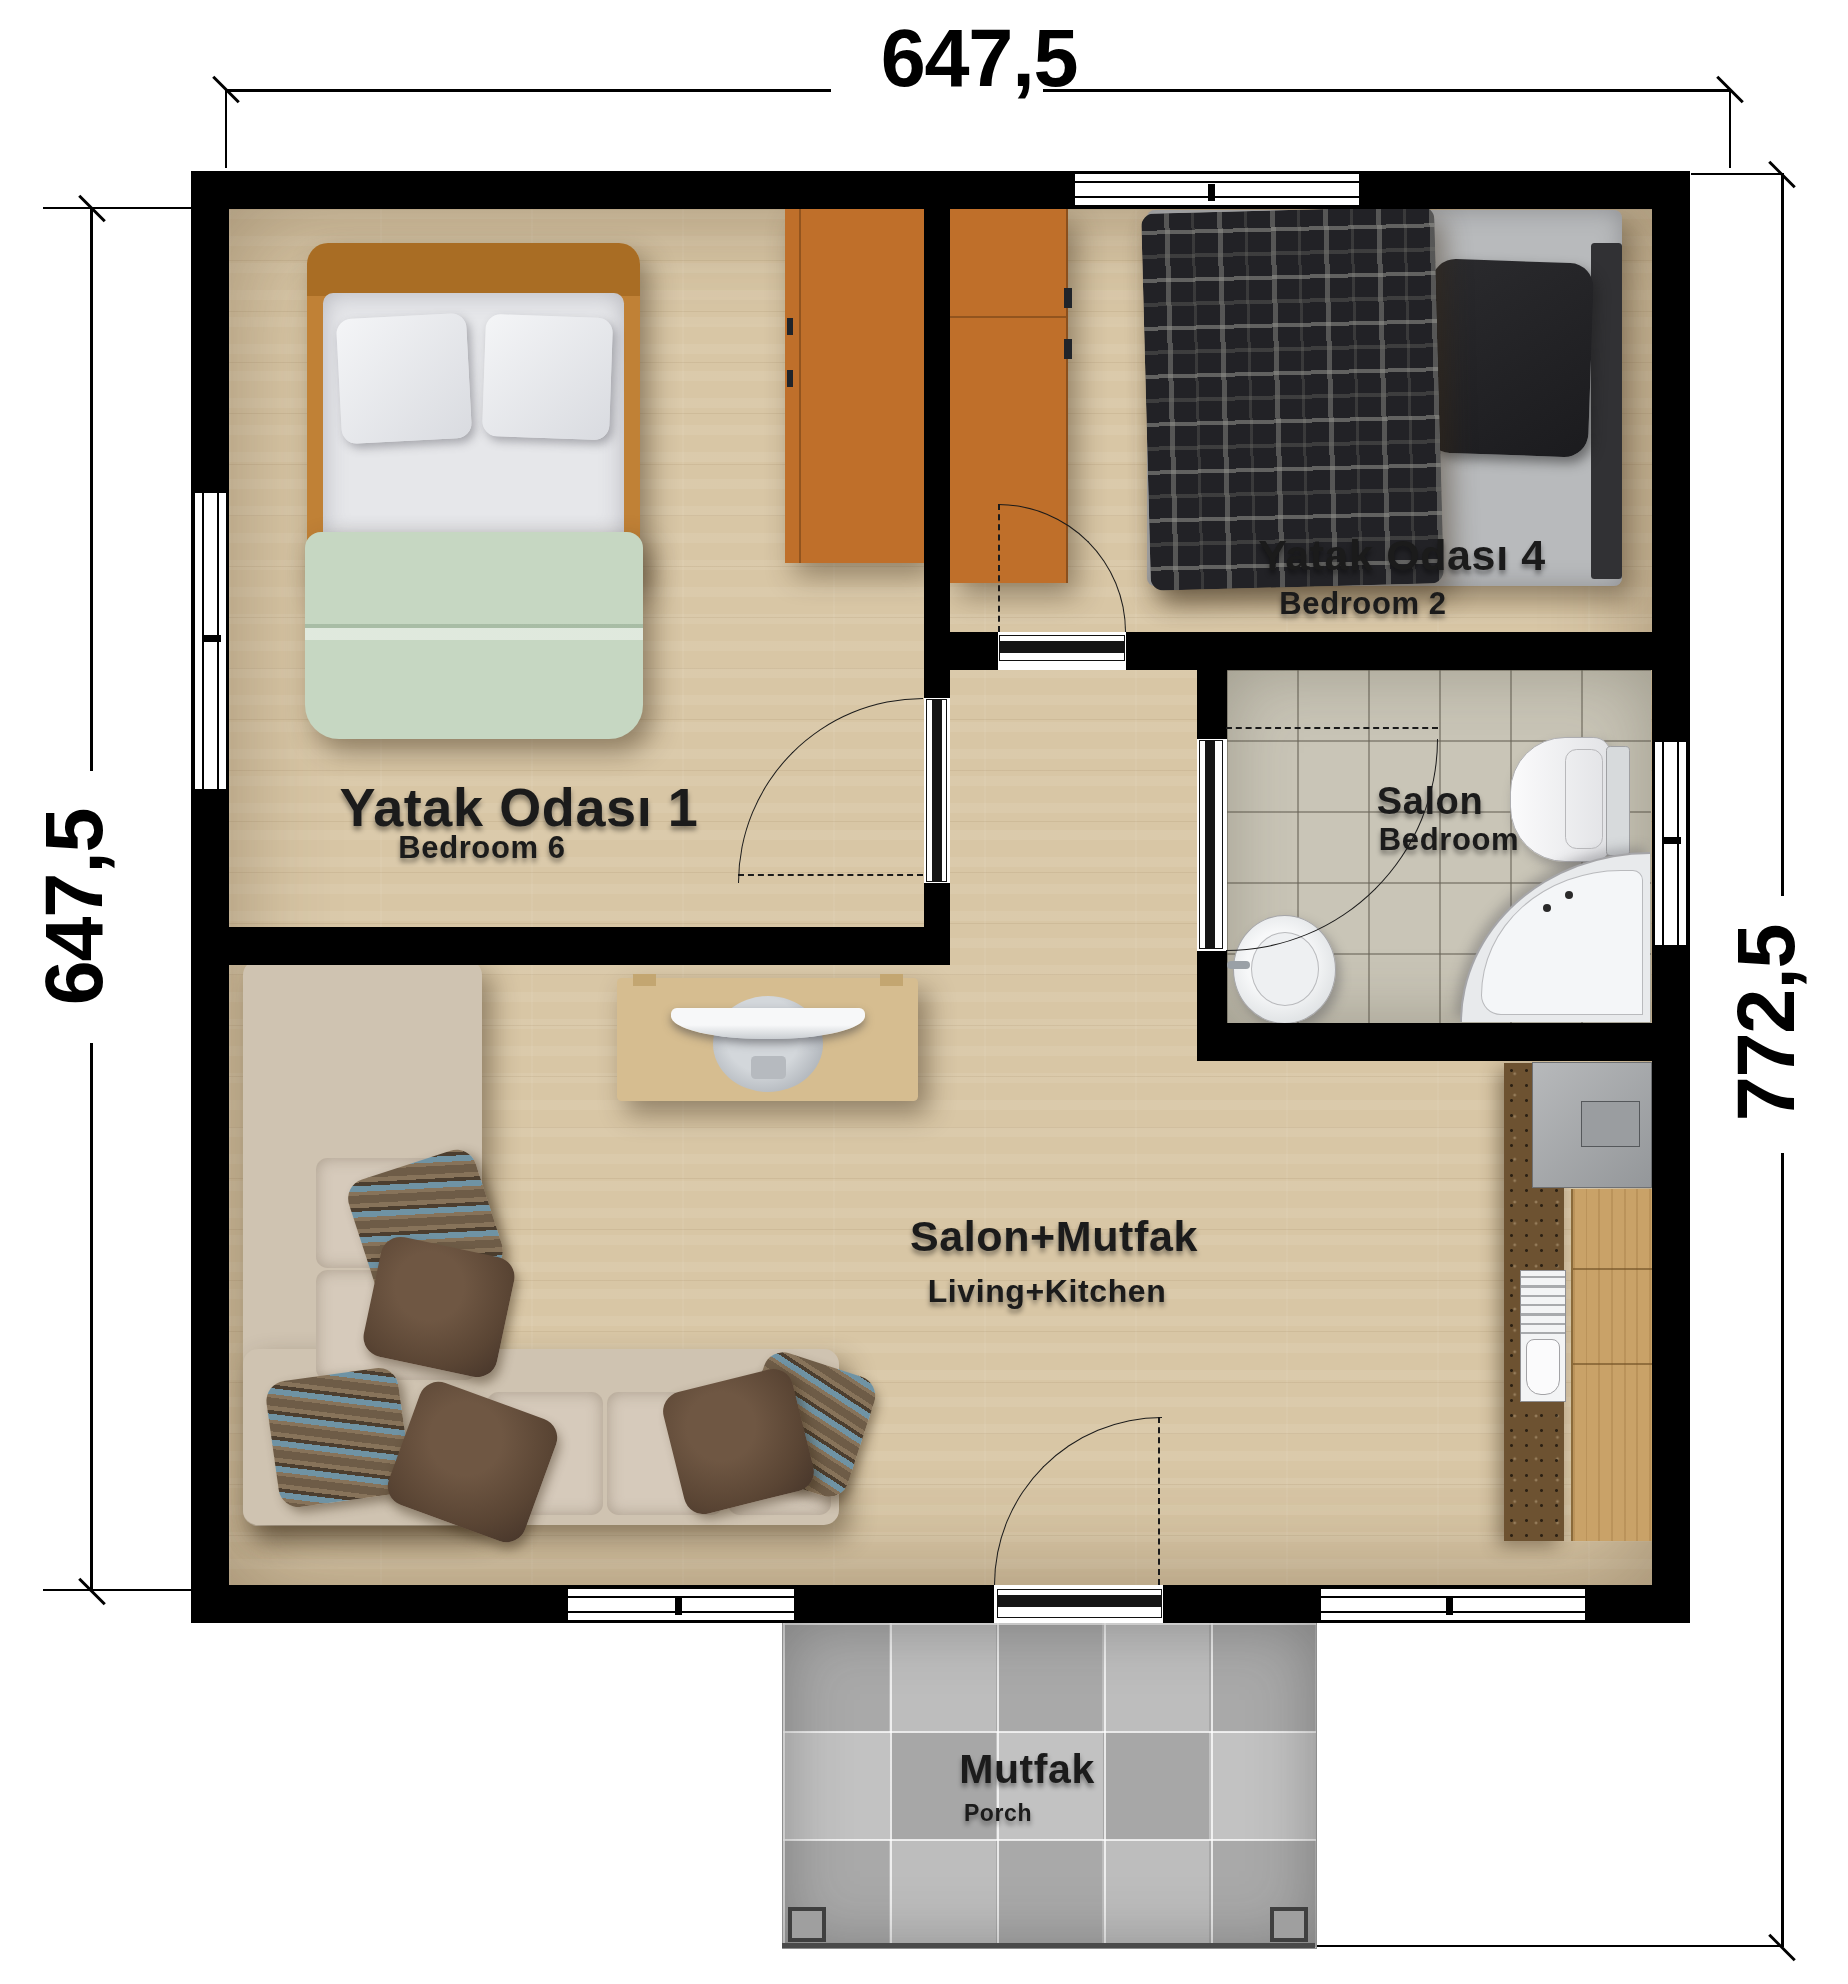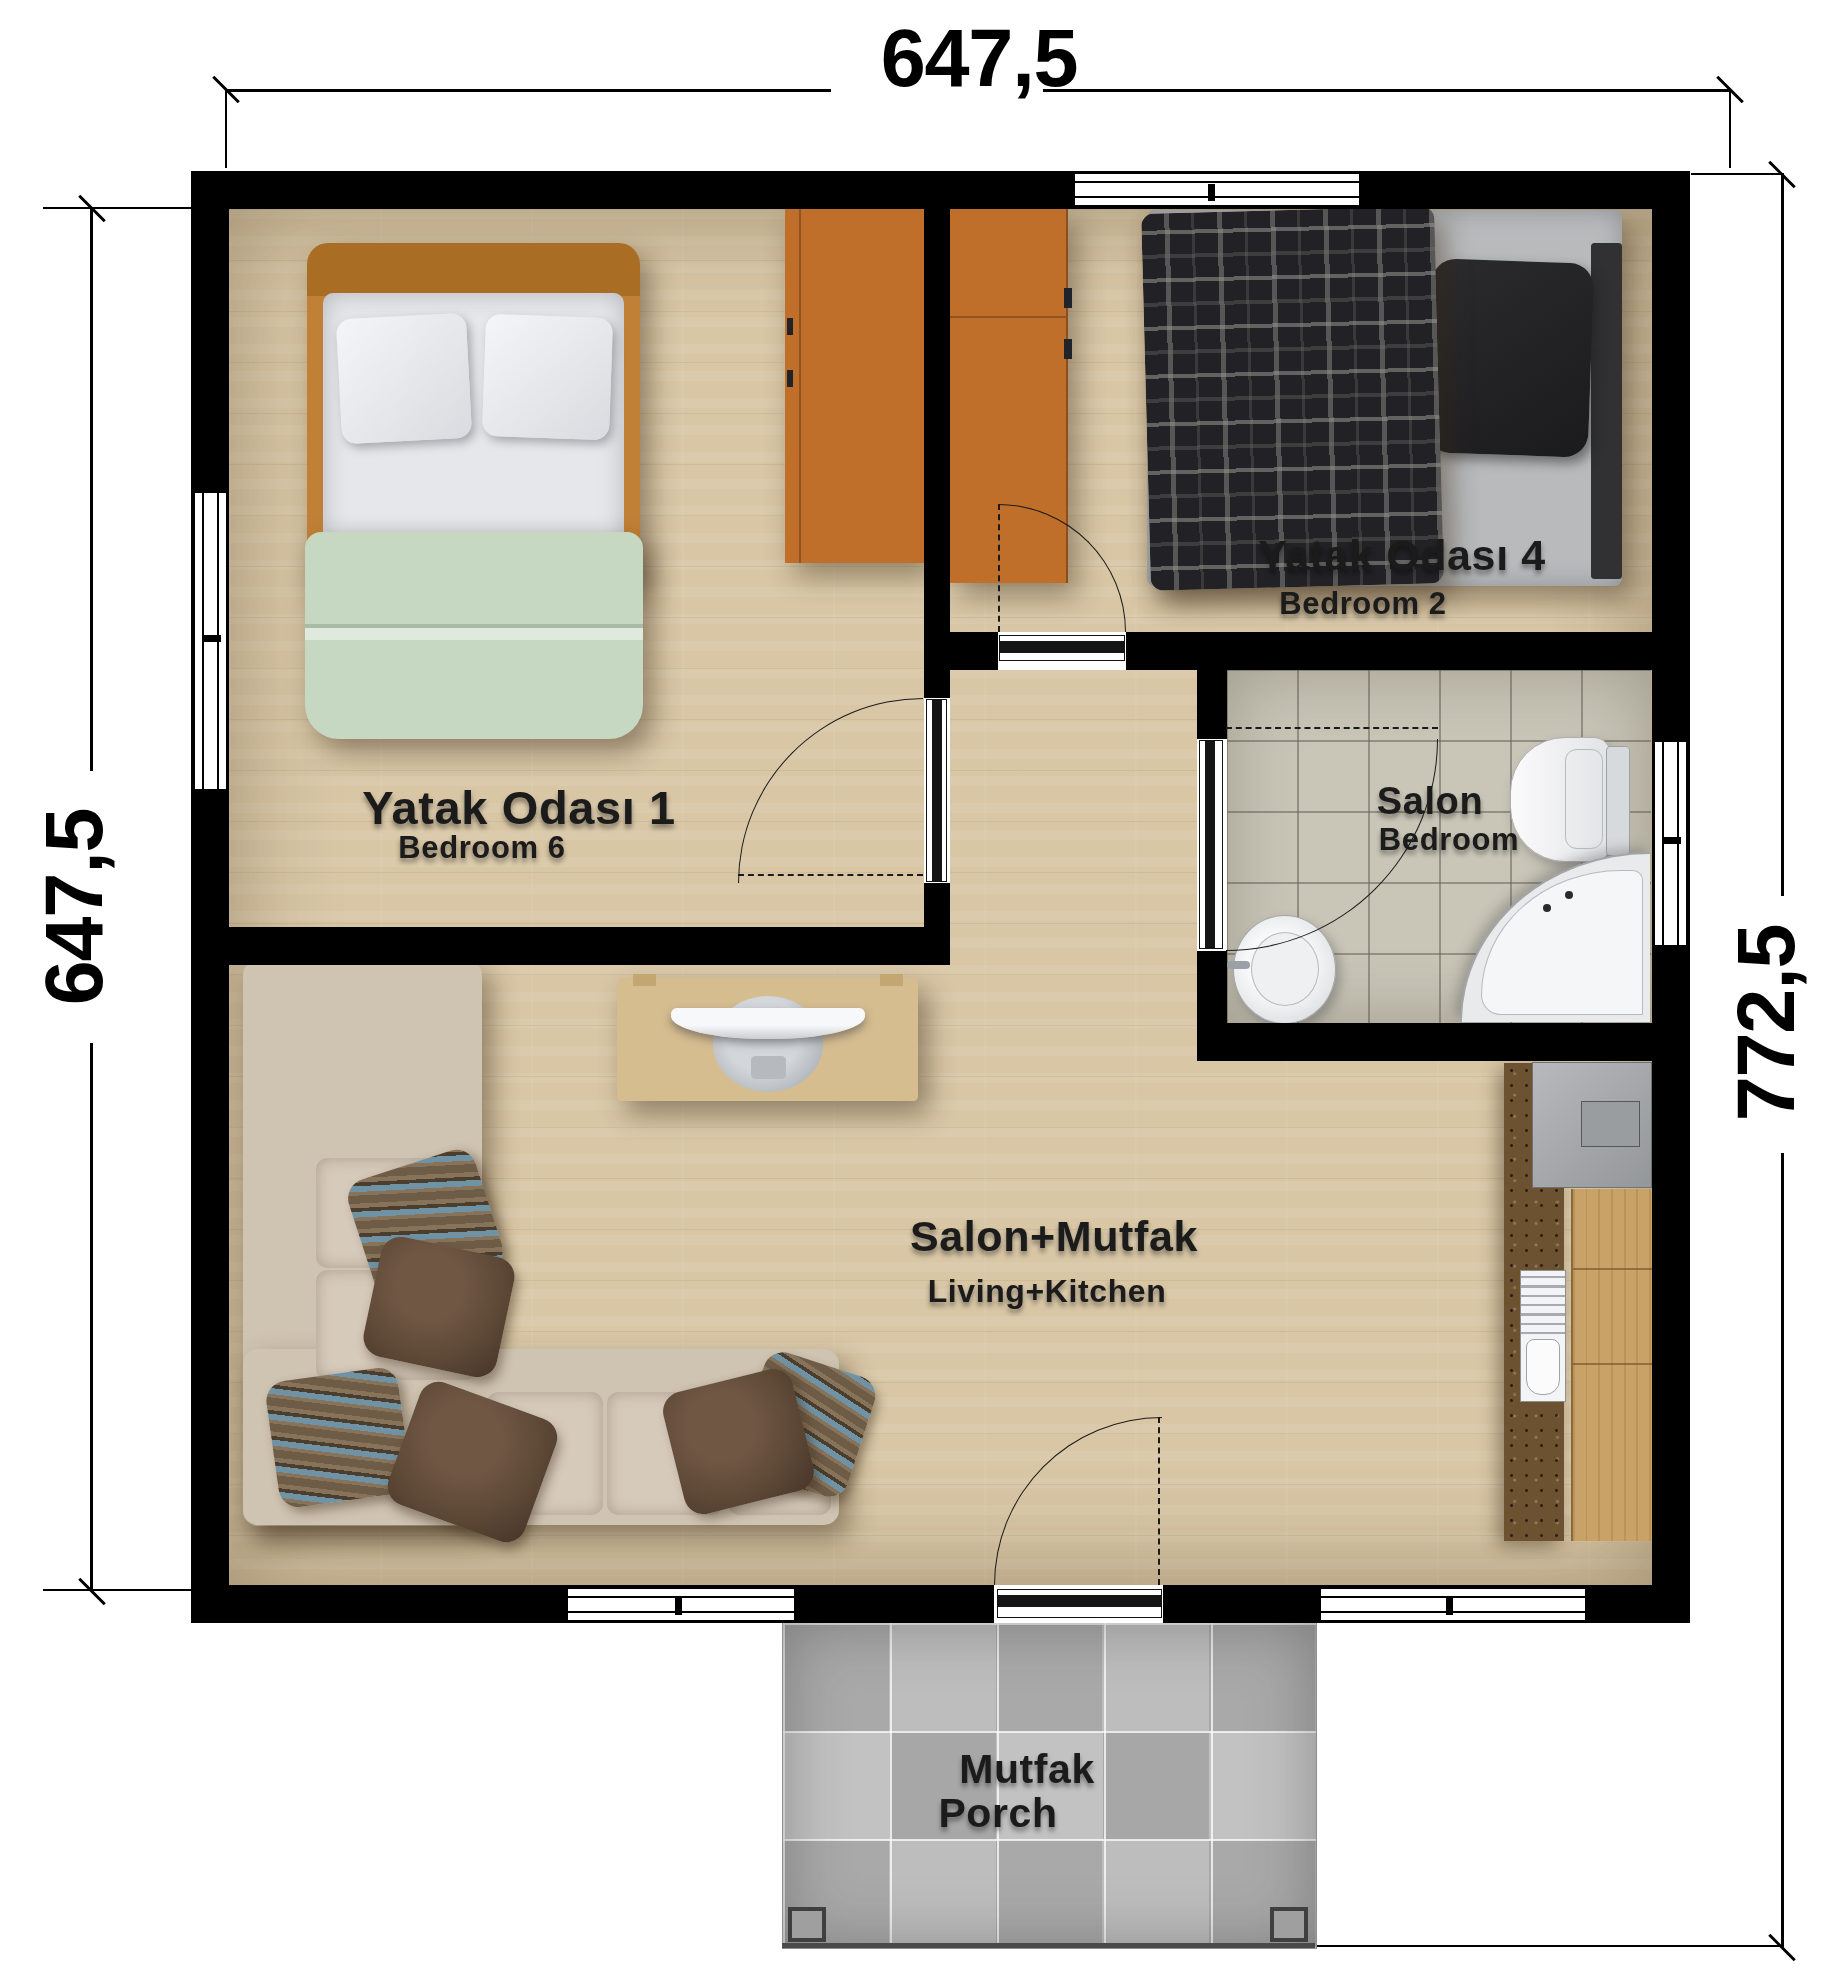--- a/index.html
+++ b/index.html
@@ -192,30 +192,30 @@
   <div class="opening" style="left:1197px;top:739px;width:30px;height:212px;"></div>
   <div class="leaf barv" style="left:1199px;top:740px;width:24px;height:209px;"></div>
   <div class="dash-h" style="left:1226px;top:727px;width:212px;"></div>
   <div class="arc br" style="left:1226px;top:739px;width:212px;height:212px;"></div>
 
   <div class="opening" style="left:994px;top:1585px;width:169px;height:38px;"></div>
   <div class="leaf bar" style="left:997px;top:1589px;width:165px;height:29px;"></div>
   <div class="dash-v" style="left:1158px;top:1417px;height:168px;"></div>
   <div class="arc tl" style="left:994px;top:1417px;width:168px;height:168px;"></div>
 
-  <div class="lbl" style="left:519px;top:807px;font-size:47px;">Yatak Odası 1</div>
+  <div class="lbl" style="left:519px;top:807px;font-size:54px;">Yatak Odası 1</div>
   <div class="lbl" style="left:482px;top:848px;font-size:31px;">Bedroom 6</div>
   <div class="lbl" style="left:1402px;top:555px;font-size:43px;">Yatak Odası 4</div>
   <div class="lbl" style="left:1363px;top:604px;font-size:31px;">Bedroom 2</div>
   <div class="lbl" style="left:1430px;top:801px;font-size:38px;">Salon</div>
   <div class="lbl" style="left:1449px;top:840px;font-size:31px;">Bedroom</div>
   <div class="lbl" style="left:1054px;top:1236px;font-size:43px;">Salon+Mutfak</div>
   <div class="lbl" style="left:1047px;top:1291px;font-size:32px;">Living+Kitchen</div>
   <div class="lbl" style="left:1027px;top:1769px;font-size:41px;">Mutfak</div>
-  <div class="lbl" style="left:998px;top:1813px;font-size:41px;">Porch</div>
+  <div class="lbl" style="left:998px;top:1813px;font-size:23px;">Porch</div>
 
   <div class="dim-line" style="left:226px;top:89px;width:605px;height:2.9px;"></div>
   <div class="dim-line" style="left:1043px;top:89px;width:687px;height:2.9px;"></div>
   <div class="dim-text" style="left:979px;top:58px;transform:translate(-50%,-50%);">647,5</div>
   <div class="tick" style="left:208px;top:88px;"></div>
   <div class="tick" style="left:1712px;top:88px;"></div>
   <div class="dim-line" style="left:225px;top:90px;width:2.3px;height:78px;"></div>
   <div class="dim-line" style="left:1729px;top:90px;width:2.3px;height:78px;"></div>
 
   <div class="dim-line" style="left:90px;top:209px;width:2.9px;height:562px;"></div>

